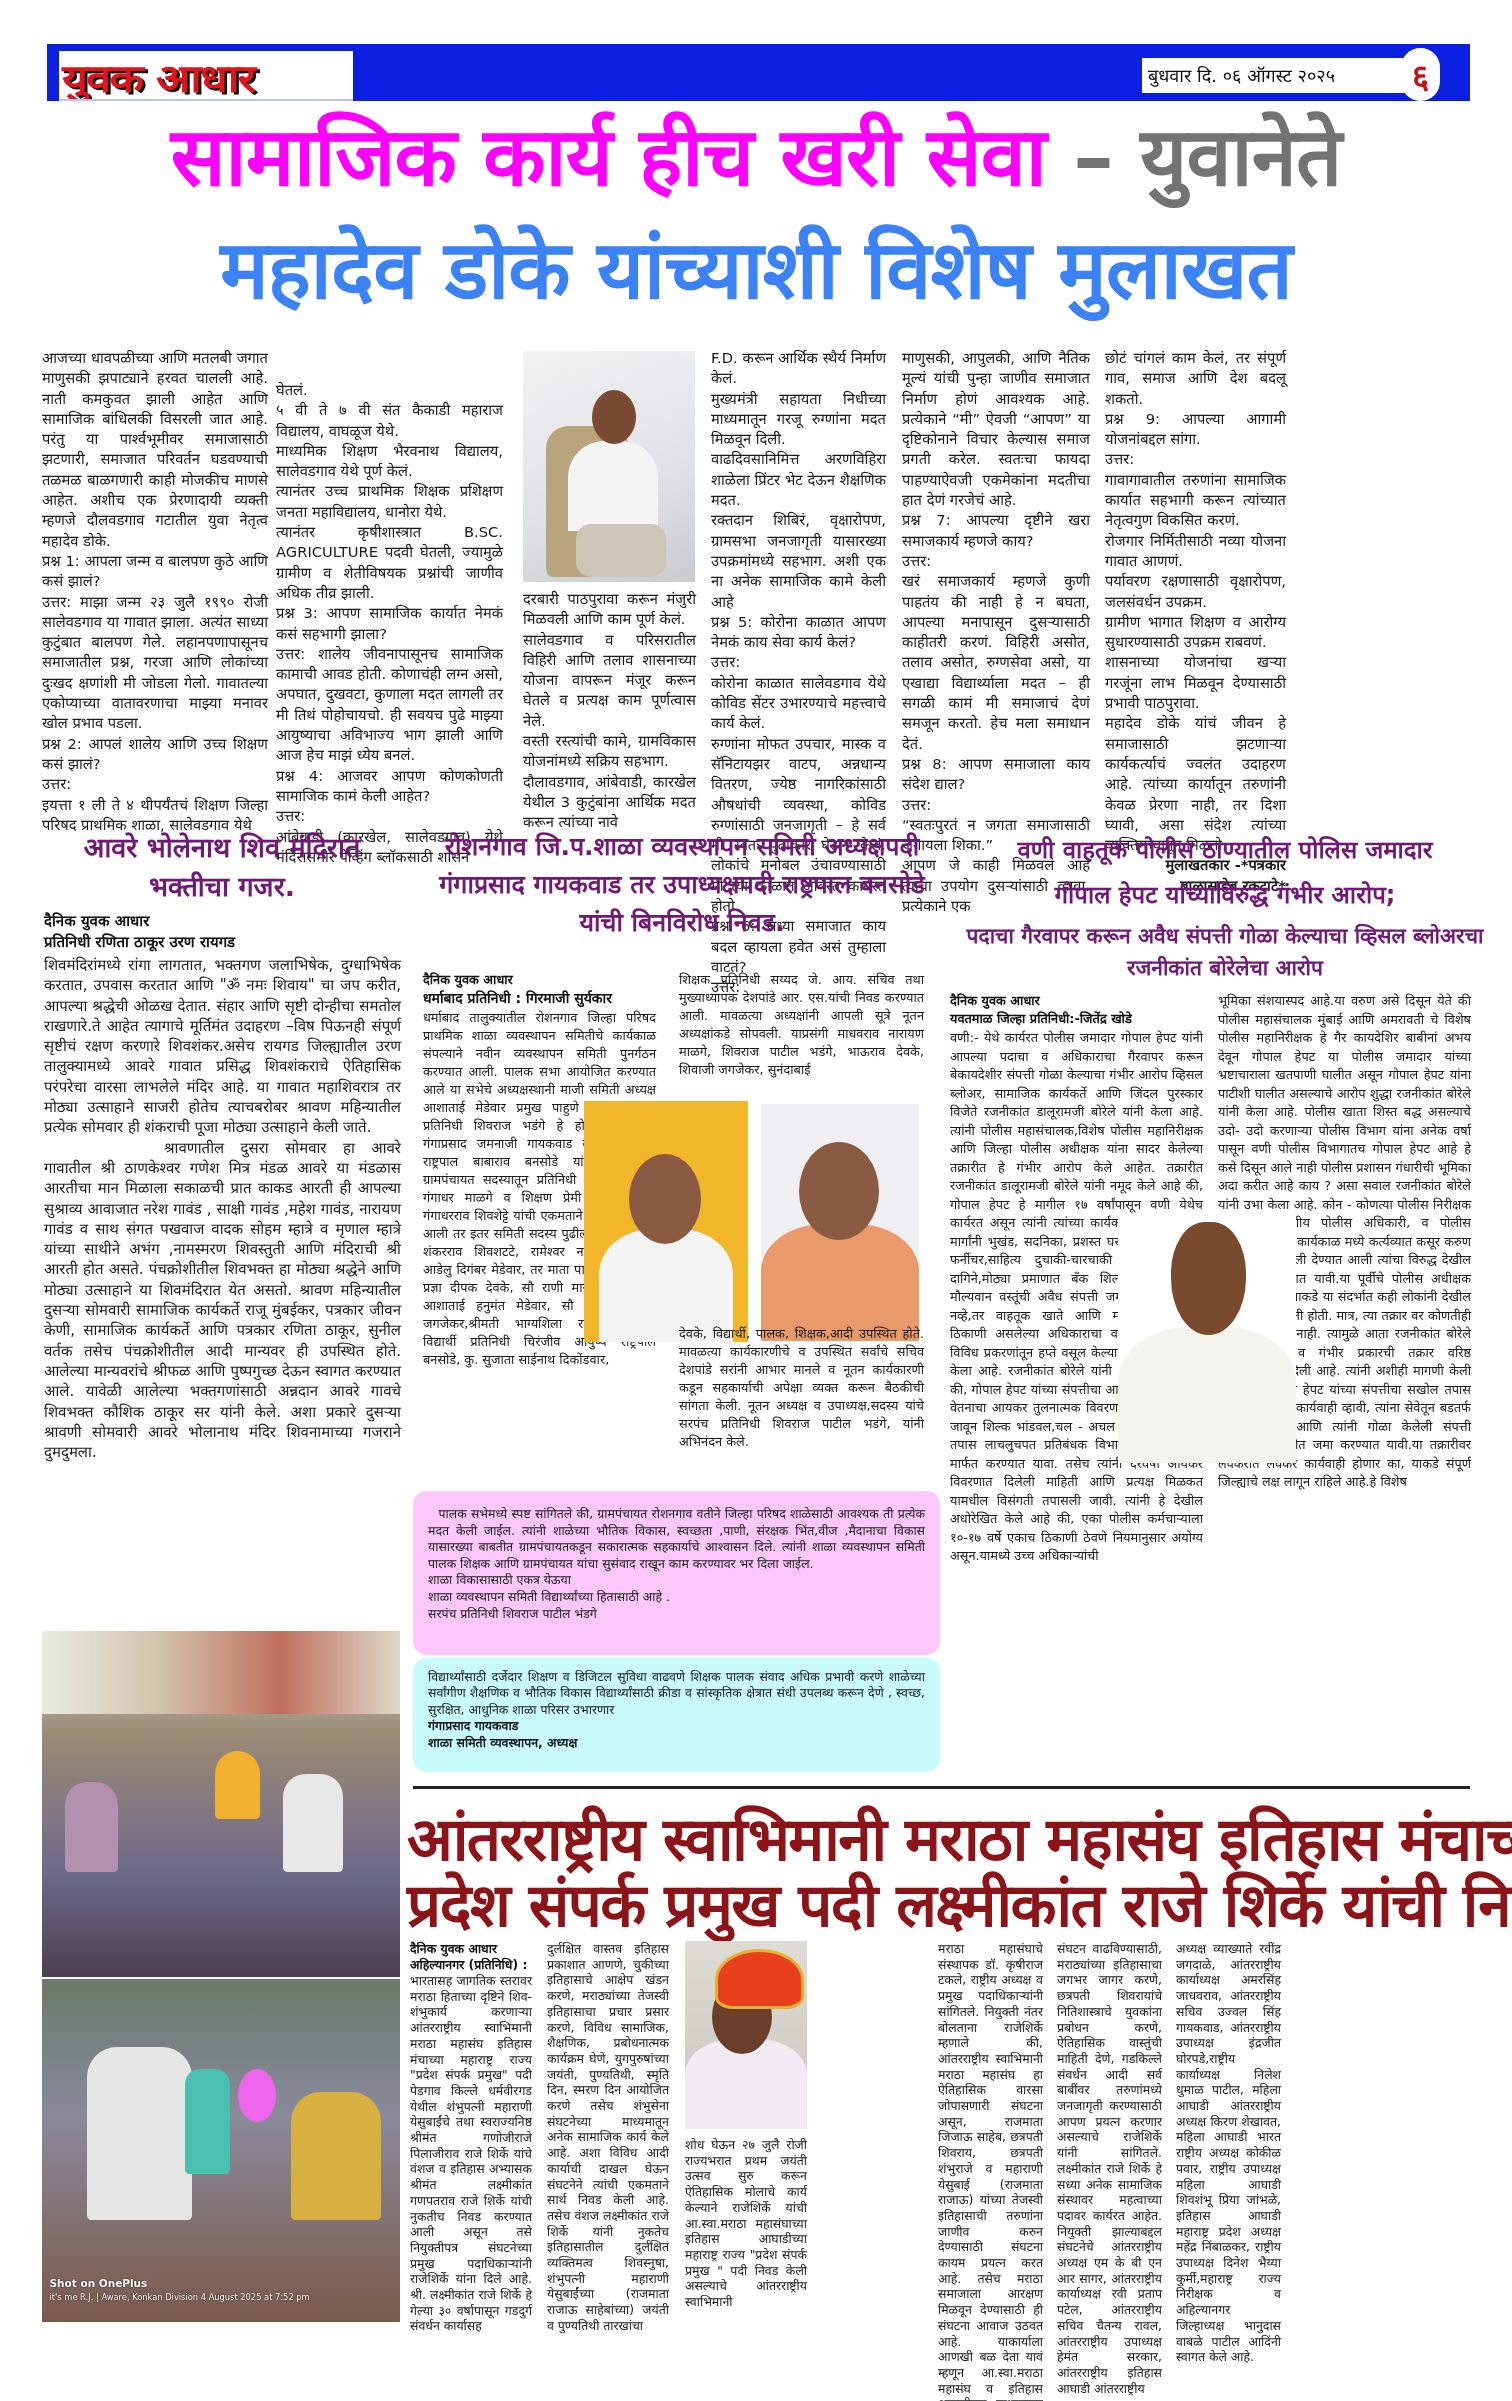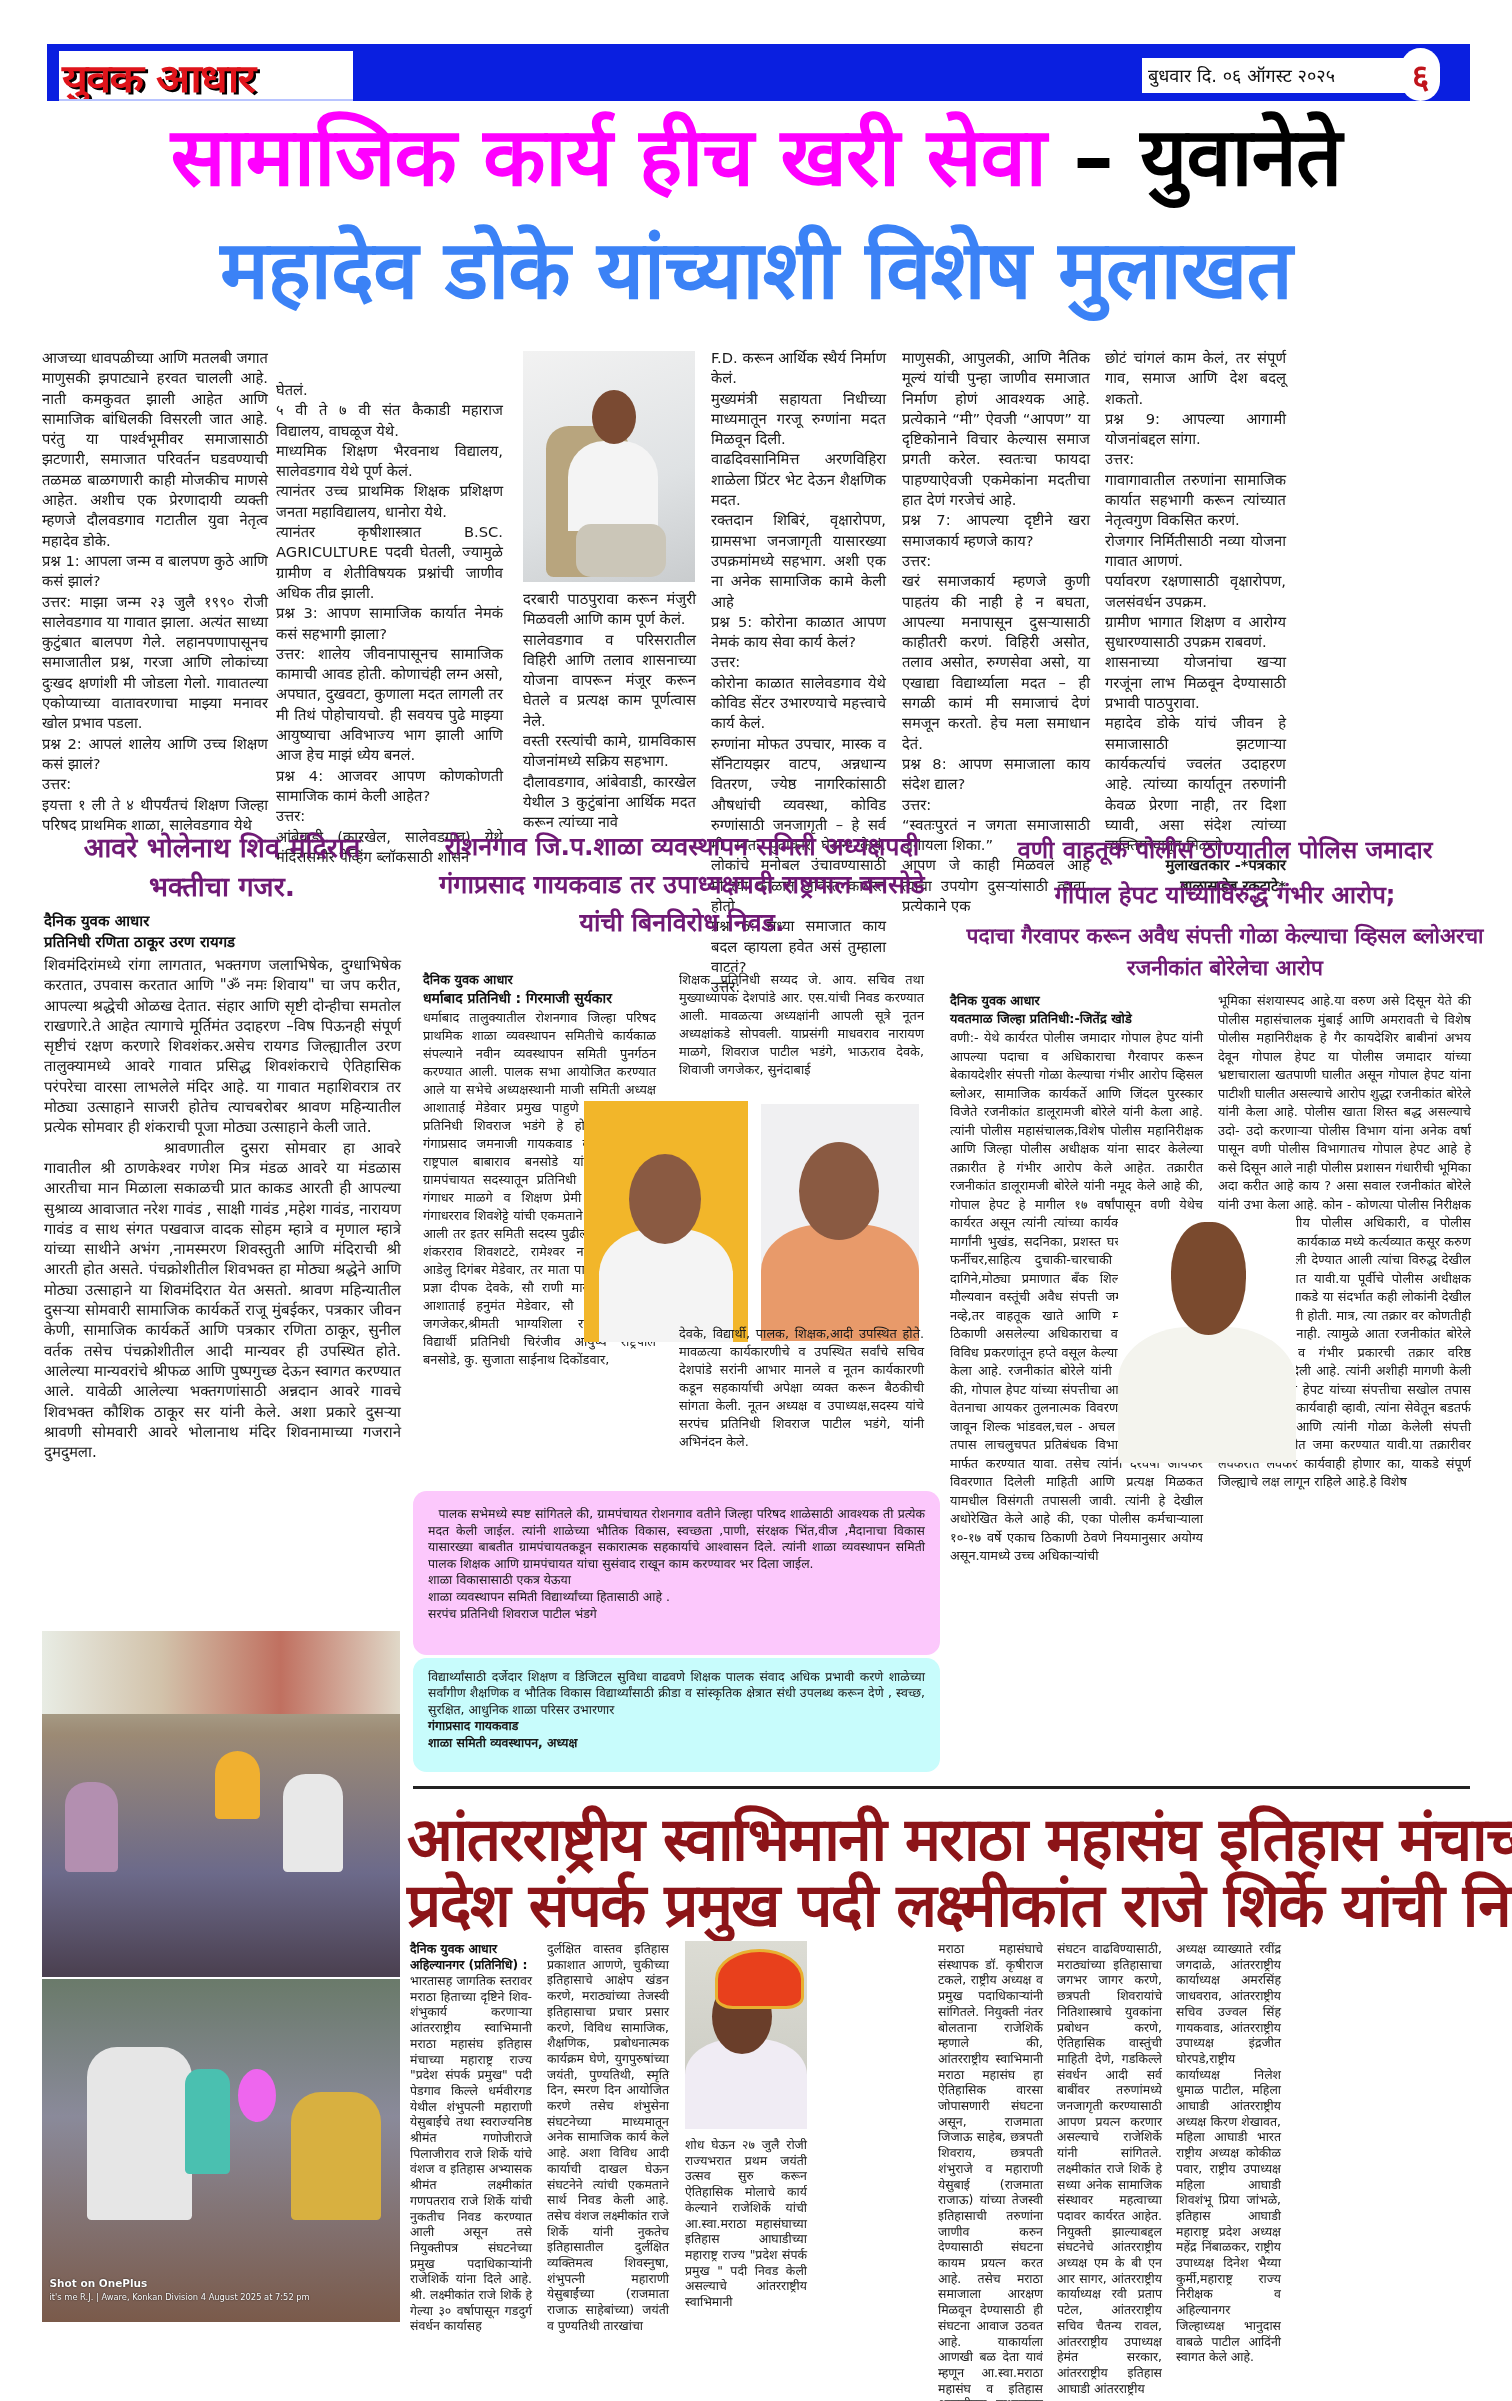--- a/index.html
+++ b/index.html
@@ -12,21 +12,21 @@
   .logo-box { left: 59px; top: 51px; width: 294px; height: 50px; background: #fff; border-bottom: 2.3px solid #b8c4ff; overflow: hidden; }
   .logo-text { position: absolute; left: 3px; top: -1.5px; font-family: "DejaVu Sans", sans-serif; font-weight: bold; font-size: 39px; color: #e0141b; text-shadow: 2.3px 2.3px 0 #000; letter-spacing: -1.5px; white-space: nowrap; transform: scaleX(1.15); transform-origin: left; }
   .date-box { left: 1142px; top: 58px; width: 273px; height: 35px; background: #fff; }
   .date-text { position: absolute; left: 6px; top: 4.5px; font-size: 18px; color: #111; white-space: nowrap; }
   .page-badge { left: 1401px; top: 48px; width: 39px; height: 53px; background: #fff; border-radius: 19.6px 19.6px 19.6px 19.6px; }
   .page-num { position: absolute; left: 0; width: 39px; top: 4.5px; text-align: center; font-size: 33px; font-weight: bold; color: #c0141b; }
 
   
   .headline1 { left: 0; width: 1512px; top: 113px; text-align: center; font-weight: bold; font-size: 81px; line-height: 89px; letter-spacing: -0.8px; white-space: nowrap; }
   .headline1 .pink { color: #ff00ff; }
-  .headline1 .black { color: #000000; }
+  .headline1 .black { color: #737373; }
   .headline2 { left: 0; width: 1512px; top: 226px; text-align: center; font-weight: bold; font-size: 81px; line-height: 89px; color: #3b82f6; white-space: nowrap; letter-spacing: -0.8px; }
 
   
   .col { font-size: 14.7px; line-height: 20.3px; text-align: justify; color: #1a1a1a; }
   .col p { margin: 0; }
   .bold { font-weight: bold; }
   .byline { font-weight: bold; font-size: 15px; line-height: 21px; }
 
   .photo { background: linear-gradient(180deg,#e8ecef 0%,#cfd4d8 100%); overflow: hidden; }
   .photo .figure-head { position: absolute; border-radius: 50%; background: #7a4a32; }

